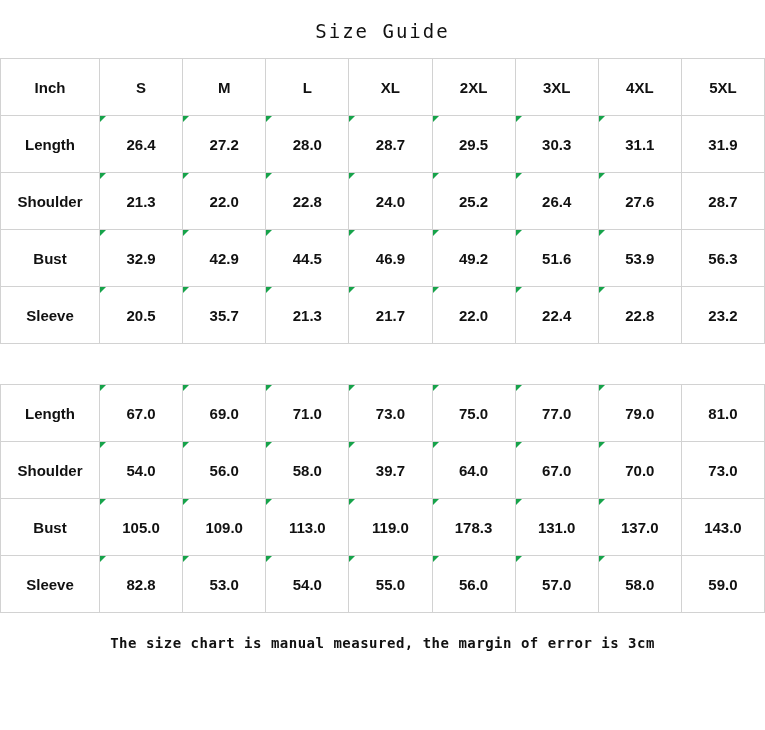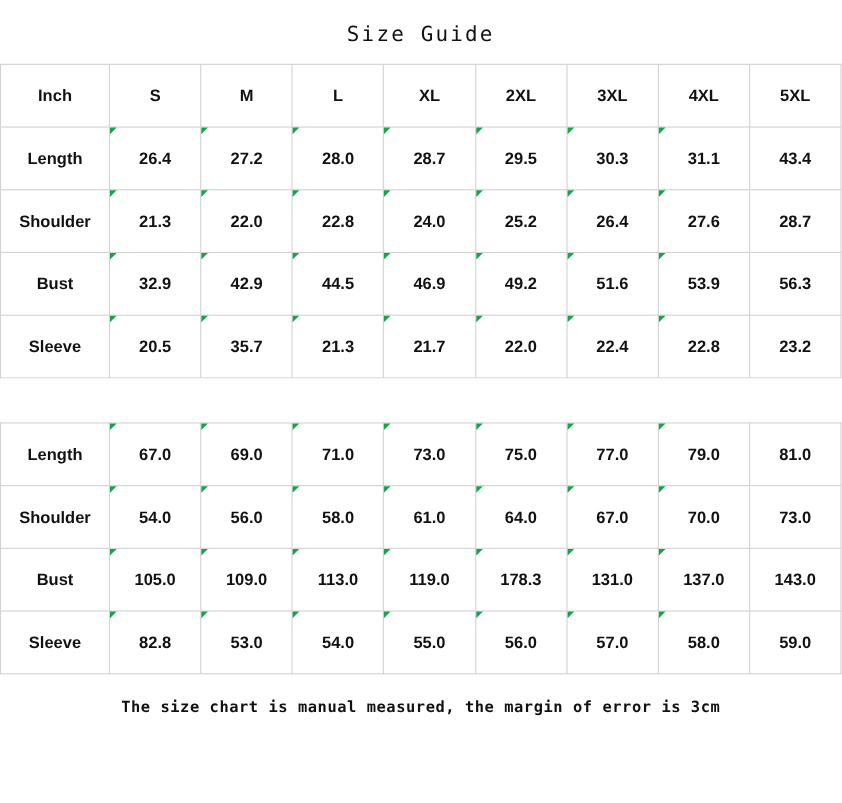--- a/index.html
+++ b/index.html
@@ -132,21 +132,21 @@
           </td>
         <td class="value-cell">
             <span class="corner"></span>
             <span class="cell-text">30.3</span>
           </td>
         <td class="value-cell">
             <span class="corner"></span>
             <span class="cell-text">31.1</span>
           </td>
         <td class="value-cell">
-            <span class="cell-text">43.4</span>
+            <span class="cell-text">31.9</span>
           </td>
       </tr>
 
       <tr>
         <td class="label-cell">Shoulder</td>
         <td class="value-cell">
             <span class="corner"></span>
             <span class="cell-text">21.3</span>
           </td>
         <td class="value-cell">
@@ -299,21 +299,21 @@
         <td class="value-cell">
             <span class="corner"></span>
             <span class="cell-text">56.0</span>
           </td>
         <td class="value-cell">
             <span class="corner"></span>
             <span class="cell-text">58.0</span>
           </td>
         <td class="value-cell">
             <span class="corner"></span>
-            <span class="cell-text">61.0</span>
+            <span class="cell-text">39.7</span>
           </td>
         <td class="value-cell">
             <span class="corner"></span>
             <span class="cell-text">64.0</span>
           </td>
         <td class="value-cell">
             <span class="corner"></span>
             <span class="cell-text">67.0</span>
           </td>
         <td class="value-cell">

